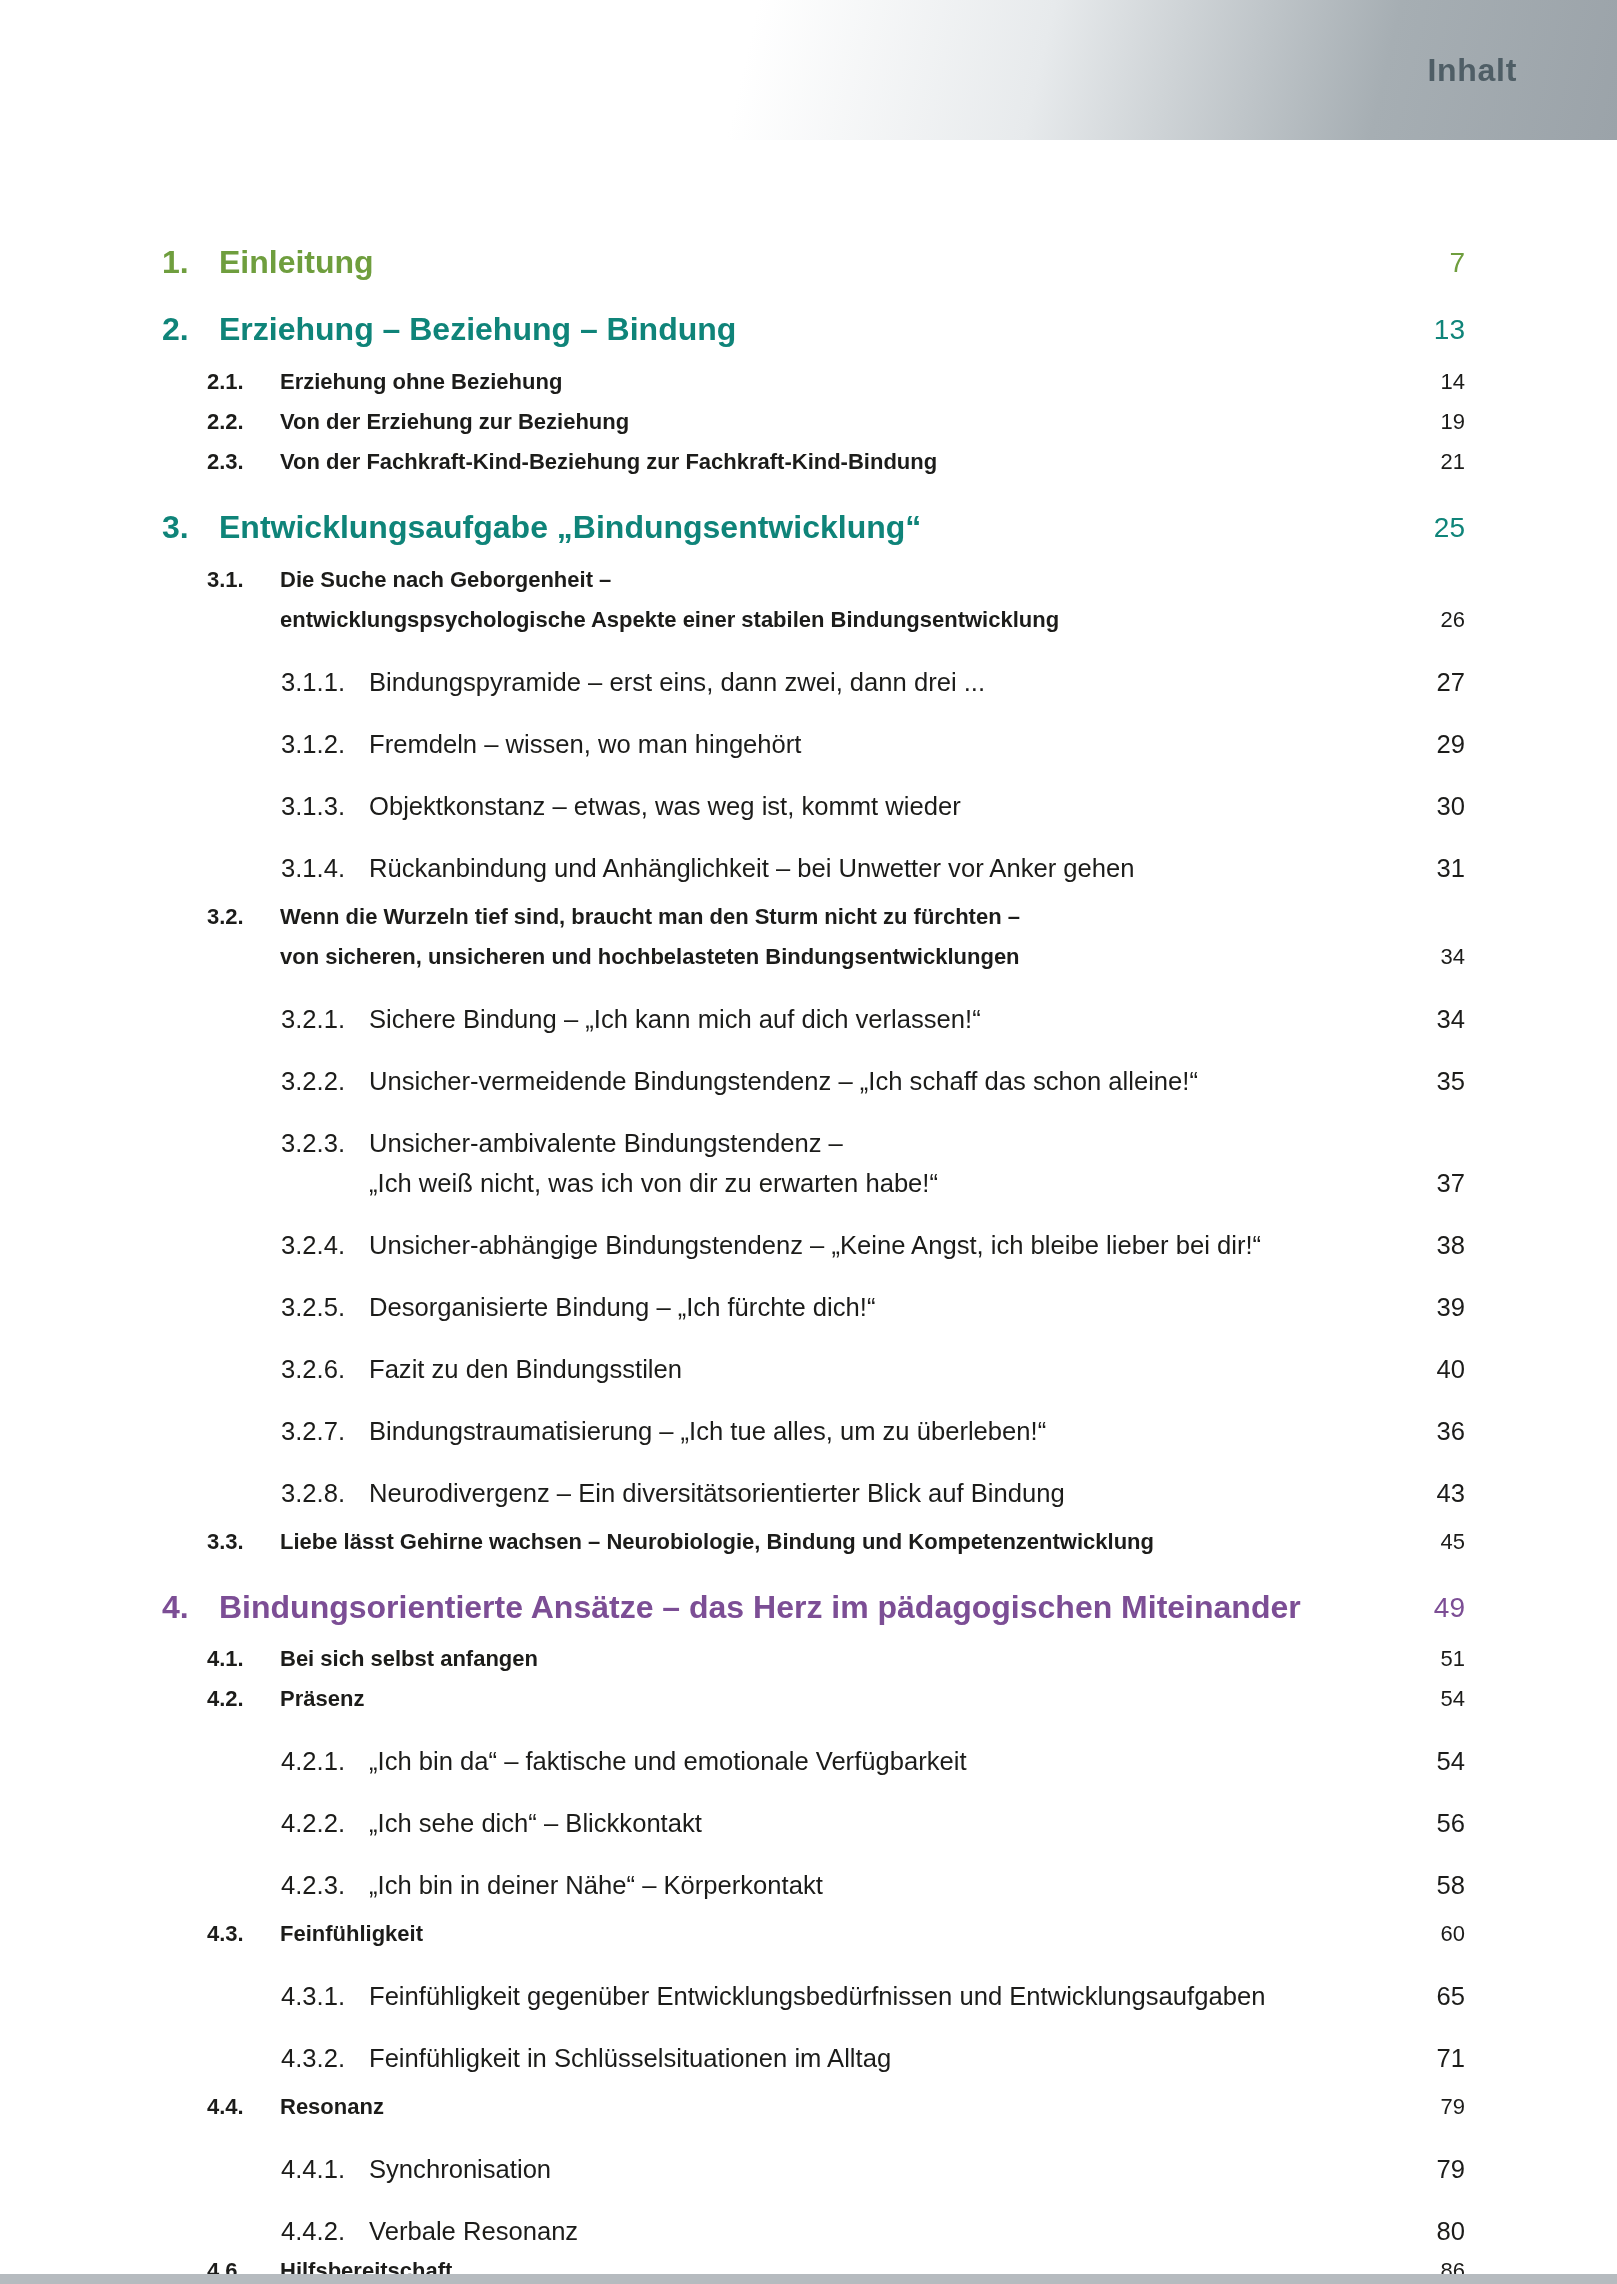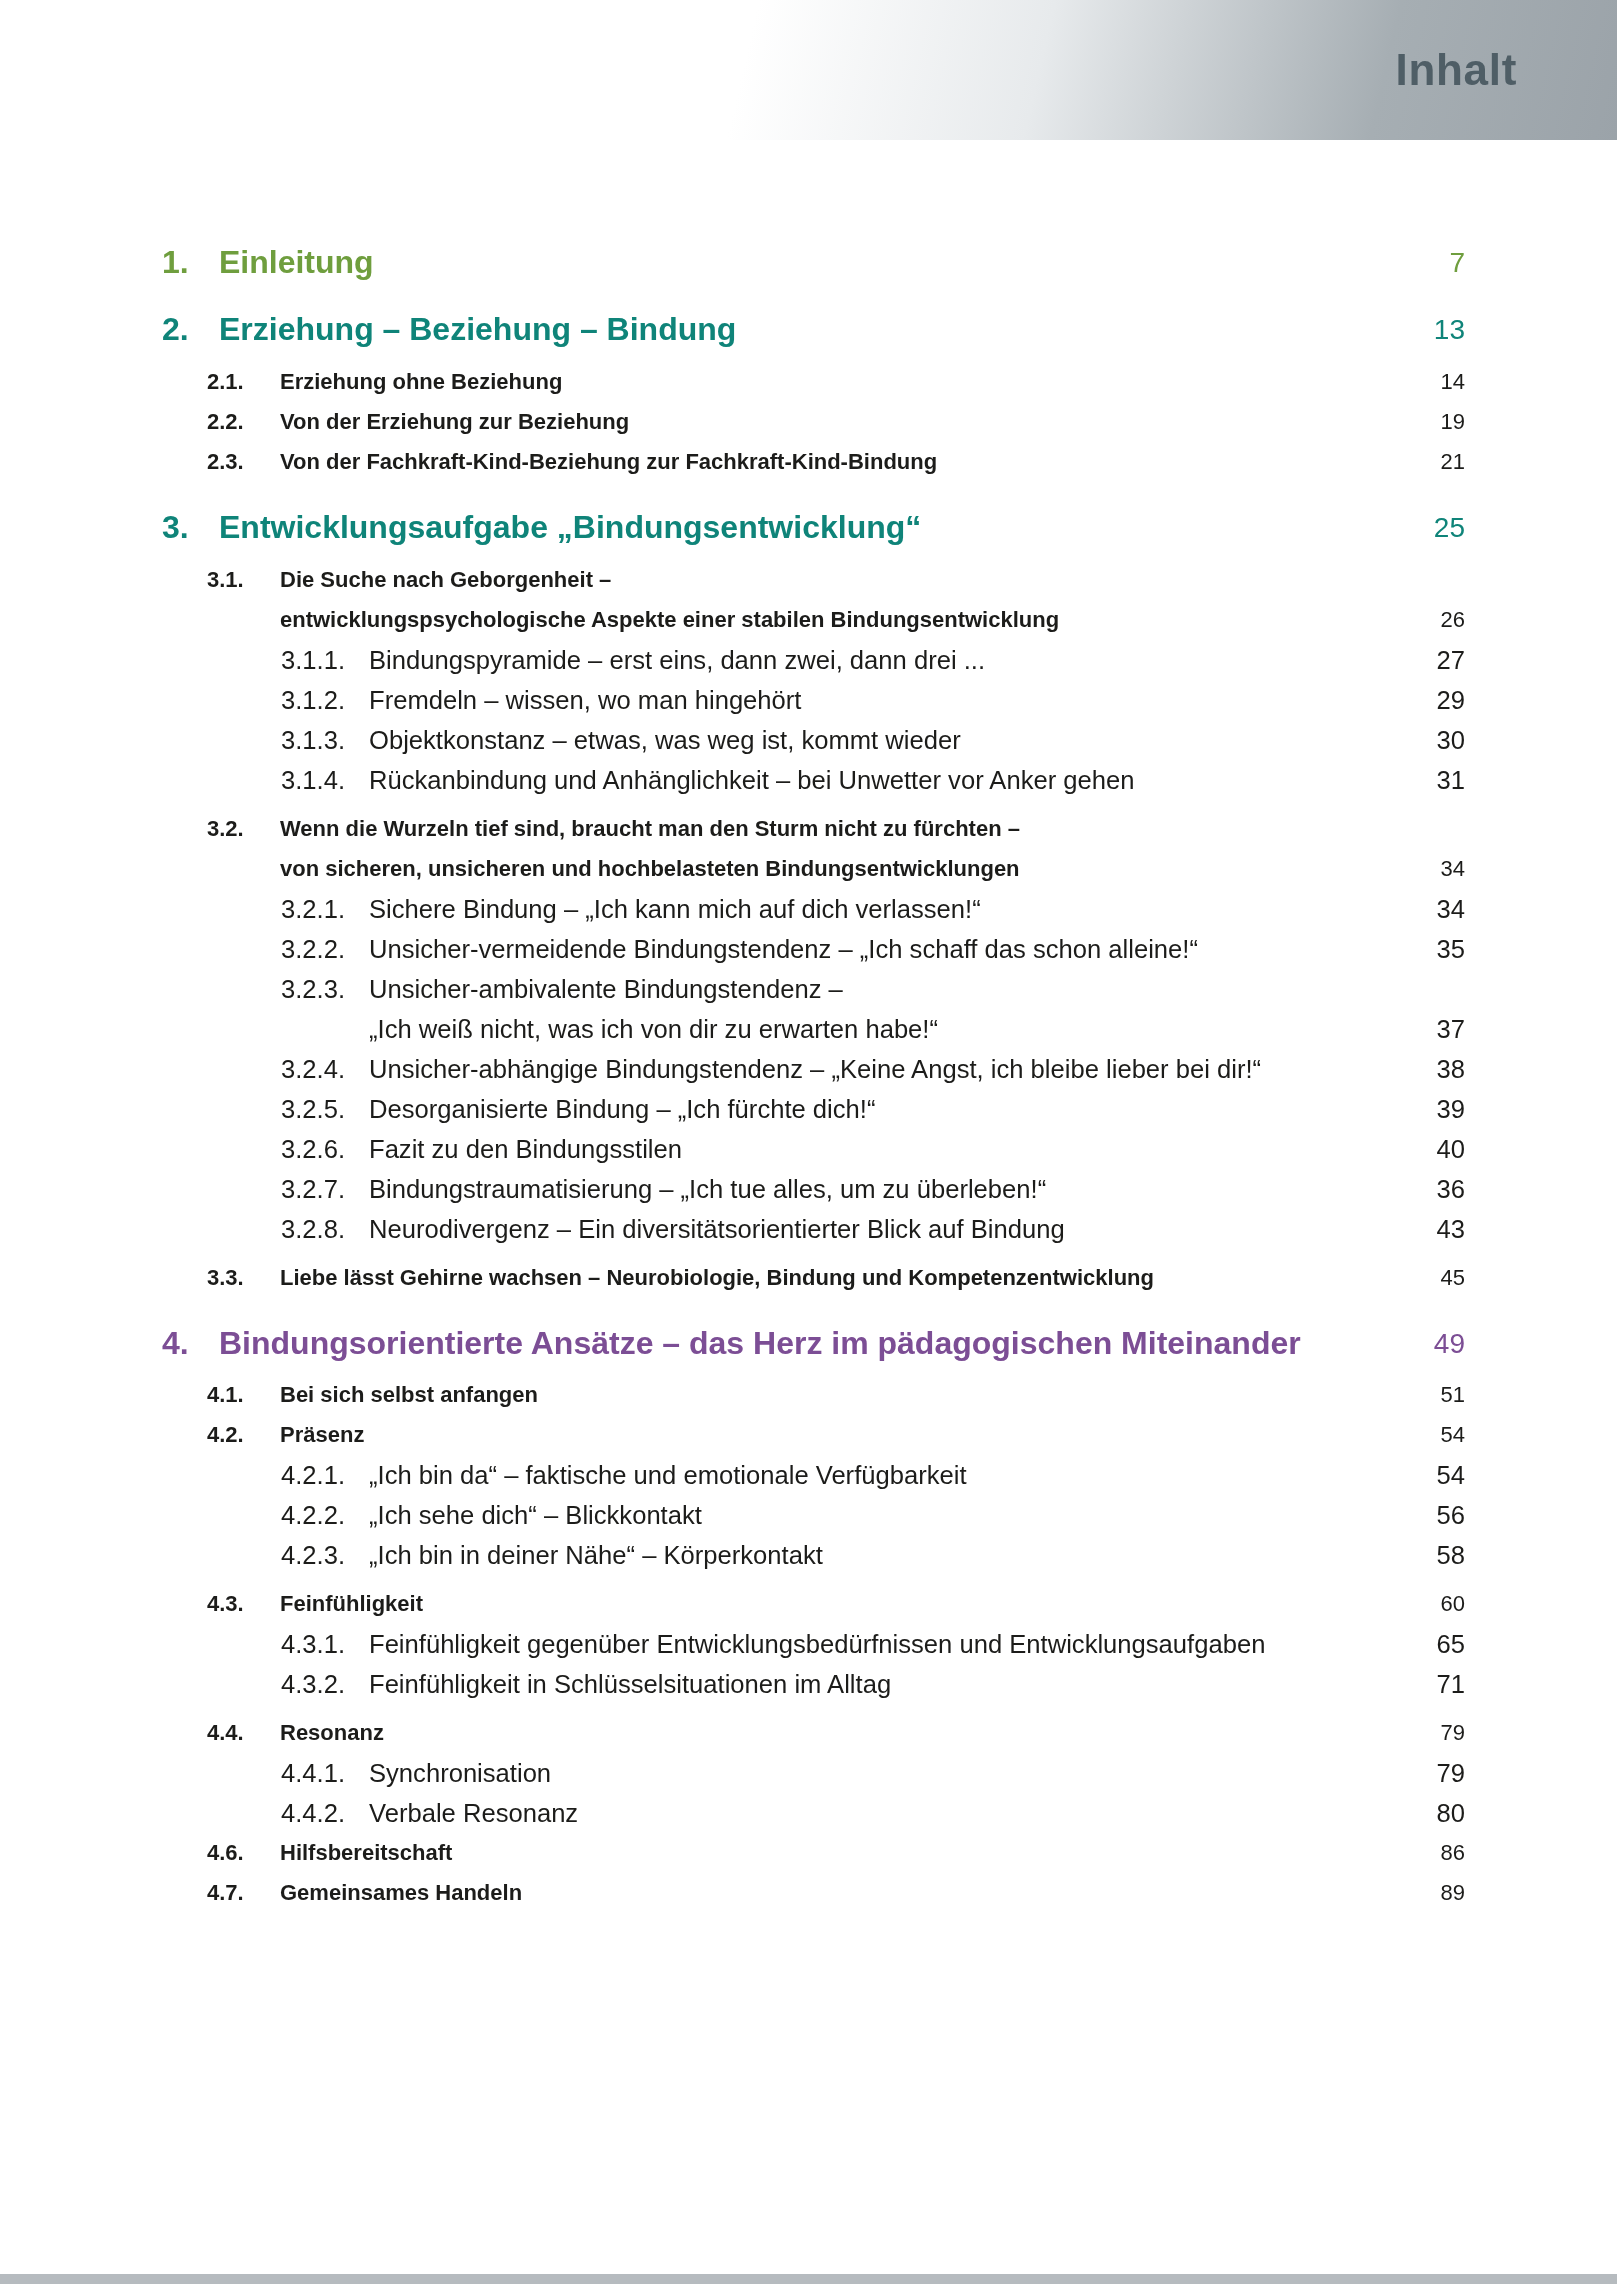--- a/index.html
+++ b/index.html
@@ -18,21 +18,21 @@
   .topbar {
     height: 140px;
     width: 100%;
     background: linear-gradient(103deg, #ffffff 0%, #ffffff 46%, #e7eaec 64%, #a6aeb3 85%, #9ba3a9 100%);
     display: flex;
     align-items: center;
     justify-content: flex-end;
     padding-right: 100px;
   }
   .header-title {
-    font-size: 44px;
+    font-size: 32px;
     font-weight: bold;
     color: #4f5e66;
     letter-spacing: 0.7px;
   }
 
   .toc {
     padding: 101px 152px 0 162px;
     color: #1c1c1a;
   }
 
@@ -64,20 +64,21 @@
     line-height: 40px;
   }
   .lvl2 .num { margin-left: 45px; width: 73px; }
   .lvl2 .page-num { font-weight: normal; }
 
   
   .lvl3 {
     font-size: 25.6px;
     font-weight: normal;
     line-height: 40px;
+    margin-top: 22px;
   }
   .lvl3 .num { margin-left: 119px; width: 88px; }
 
   .gap { margin-top: 9px; }
 
   .bottom-edge {
     position: absolute;
     left: 0; right: 0; bottom: 0;
     height: 10px;
     background: #b6bbbf;

